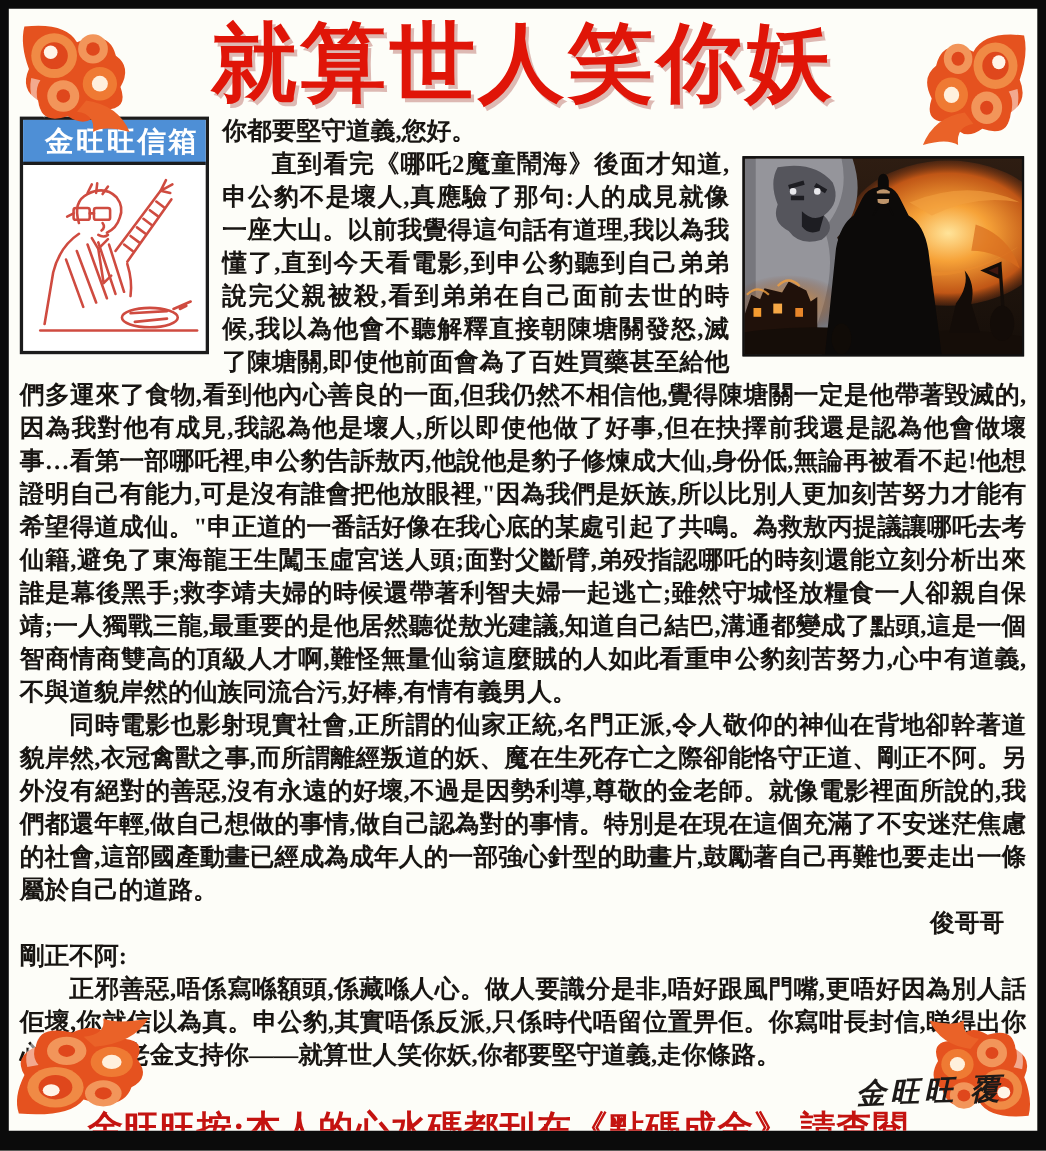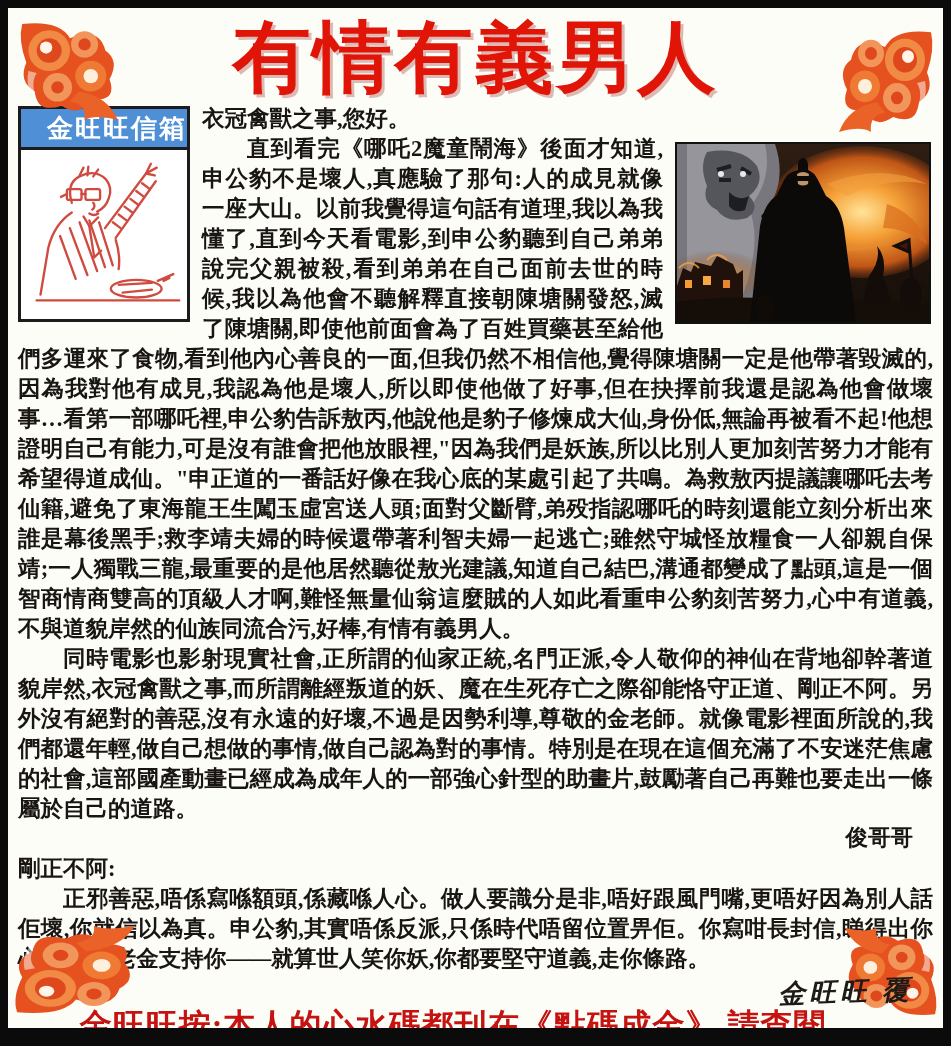--- a/index.html
+++ b/index.html
@@ -8,26 +8,26 @@
         border:8px solid #0b0b0b;border-bottom:18px solid #0b0b0b;
         background:#fdfdf8;overflow:hidden;}
   .title{margin:0;padding:8px 0 2px 0;text-align:center;
          font-size:78px;line-height:1.08;font-weight:bold;color:#e01508;
          letter-spacing:3px;text-shadow:3px 3px 0 rgba(140,10,0,.28);}
   .letter{position:relative;z-index:1;padding:2px 10px 0 10px;
           font-size:22.5px;line-height:30px;color:#181512;font-weight:600;
           text-align:justify;}
   .letter p{margin:0;}
   .para{text-indent:2em;}
-  .sig-right{text-align:right;padding-right:20px;text-indent:0;font-family:Liberation Mono, monospace;}
+  .sig-right{text-align:right;padding-right:20px;text-indent:0;}
   .reply-head{text-indent:0;}
   
   .mailbox{float:left;width:172px;height:216px;margin:2px 12px 4px 0;
            border:3px solid #1c1c1c;background:#fff;box-sizing:border-box;}
-  .mailbox-header{height:38px;line-height:38px;text-align:right;background:#4e8fd6;
+  .mailbox-header{height:38px;line-height:38px;text-align:center;background:#4e8fd6;
            color:#fff;font-weight:bold;font-size:26px;letter-spacing:2px;
            border-bottom:3px solid #1c1c1c;font-family:"Liberation Sans","DejaVu Sans",sans-serif;padding-left:14px;}
   .mailbox-art{display:block;width:100%;height:170px;}
   
   .movie{float:right;width:252px;height:178px;margin:38px 2px 6px 12px;
          border:2px solid #111;background:#1a120d;box-sizing:content-box;}
   .movie svg{display:block;width:252px;height:178px;}
   
   .reply-sig{position:absolute;right:30px;top:966px;z-index:3;
              font-size:27px;font-weight:600;font-style:italic;color:#1d1a18;
@@ -72,21 +72,21 @@
   <svg class="orn orn-tr">
       <use href="#orn"></use>
     </svg>
   <svg class="orn orn-bl">
       <use href="#orn"></use>
     </svg>
   <svg class="orn orn-br">
       <use href="#orn"></use>
     </svg>
 
-  <h1 class="title">有情有義男人</h1>
+  <h1 class="title">就算世人笑你妖</h1>
 
   <div class="letter">
 
     <div class="mailbox">
       <div class="mailbox-header">金旺旺信箱</div>
       <svg class="mailbox-art" viewBox="0 0 170 170">
         <g fill="none" stroke="#cf4b40" stroke-width="2.4" stroke-linecap="round" stroke-linejoin="round">
 
           <path d="M52 52 q-6 -20 8 -27 q16 -8 27 3 q7 9 3 19 q-3 10 -12 14"></path>
           <path d="M60 24 l4 -8 m4 8 l1 -9 m5 10 l5 -7"></path>
@@ -165,21 +165,21 @@
         <path d="M118 32 h16 v5 h-16 Z" fill="#0c0a09"></path>
         <path d="M122 42 q4 3 8 0 M121 44 l-4 8 M131 44 l4 8" stroke="#0c0a09" stroke-width="1.6" fill="none"></path>
 
         <ellipse cx="88" cy="164" rx="9" ry="14" fill="#100b07"></ellipse>
         <path d="M192 132 q12 -16 8 -30 q10 12 6 30 l8 26 h-28 Z" fill="#130c08"></path>
         <path d="M232 96 l4 58 M232 96 l-14 6 l14 6 Z" stroke="#140d09" stroke-width="3" fill="#40170f"></path>
         <ellipse cx="234" cy="150" rx="11" ry="16" fill="#130c08"></ellipse>
       </svg>
     </figure>
 
-    <p class="salutation">衣冠禽獸之事,您好。</p>
+    <p class="salutation">你都要堅守道義,您好。</p>
     <p class="para">直到看完《哪吒2魔童鬧海》後面才知道,申公豹不是壞人,真應驗了那句:人的成見就像一座大山。以前我覺得這句話有道理,我以為我懂了,直到今天看電影,到申公豹聽到自己弟弟說完父親被殺,看到弟弟在自己面前去世的時候,我以為他會不聽解釋直接朝陳塘關發怒,滅了陳塘關,即使他前面會為了百姓買藥甚至給他們多運來了食物,看到他內心善良的一面,但我仍然不相信他,覺得陳塘關一定是他帶著毀滅的,因為我對他有成見,我認為他是壞人,所以即使他做了好事,但在抉擇前我還是認為他會做壞事…看第一部哪吒裡,申公豹告訴敖丙,他說他是豹子修煉成大仙,身份低,無論再被看不起!他想證明自己有能力,可是沒有誰會把他放眼裡,"因為我們是妖族,所以比別人更加刻苦努力才能有希望得道成仙。"申正道的一番話好像在我心底的某處引起了共鳴。為救敖丙提議讓哪吒去考仙籍,避免了東海龍王生闖玉虛宮送人頭;面對父斷臂,弟殁指認哪吒的時刻還能立刻分析出來誰是幕後黑手;救李靖夫婦的時候還帶著利智夫婦一起逃亡;雖然守城怪放糧食一人卻親自保靖;一人獨戰三龍,最重要的是他居然聽從敖光建議,知道自己結巴,溝通都變成了點頭,這是一個智商情商雙高的頂級人才啊,難怪無量仙翁這麼賊的人如此看重申公豹刻苦努力,心中有道義,不與道貌岸然的仙族同流合污,好棒,有情有義男人。</p>
     <p class="para">同時電影也影射現實社會,正所謂的仙家正統,名門正派,令人敬仰的神仙在背地卻幹著道貌岸然,衣冠禽獸之事,而所謂離經叛道的妖、魔在生死存亡之際卻能恪守正道、剛正不阿。另外沒有絕對的善惡,沒有永遠的好壞,不過是因勢利導,尊敬的金老師。就像電影裡面所說的,我們都還年輕,做自己想做的事情,做自己認為對的事情。特別是在現在這個充滿了不安迷茫焦慮的社會,這部國產動畫已經成為成年人的一部強心針型的助畫片,鼓勵著自己再難也要走出一條屬於自己的道路。</p>
     <p class="sig-right">俊哥哥</p>
     <p class="reply-head">剛正不阿:</p>
     <p class="para">正邪善惡,唔係寫喺額頭,係藏喺人心。做人要識分是非,唔好跟風門嘴,更唔好因為別人話佢壞,你就信以為真。申公豹,其實唔係反派,只係時代唔留位置畀佢。你寫咁長封信,睇得出你心有成觸,老金支持你——就算世人笑你妖,你都要堅守道義,走你條路。</p>
   </div>
 
   <div class="reply-sig">金旺旺 覆</div>
   <div class="footer-note">金旺旺按:本人的心水碼都刊在《點碼成金》,請查閱</div>
 

